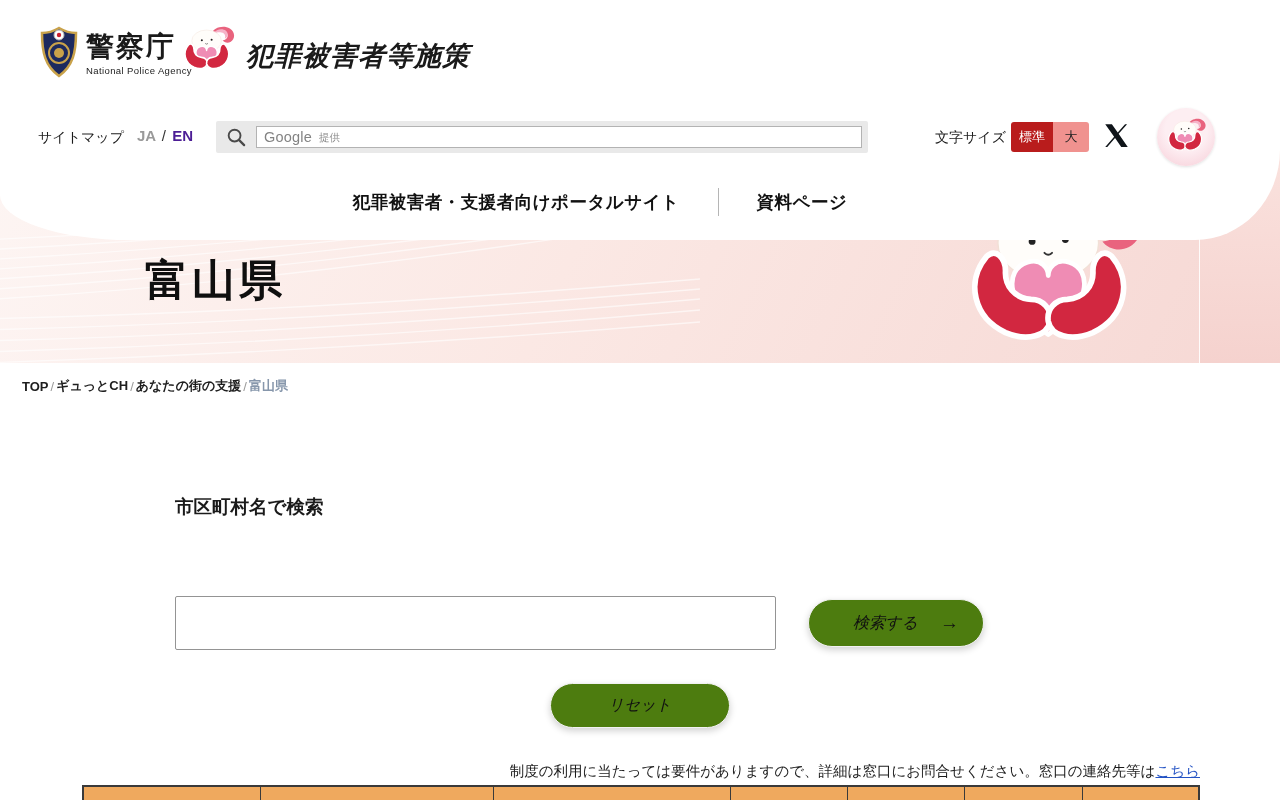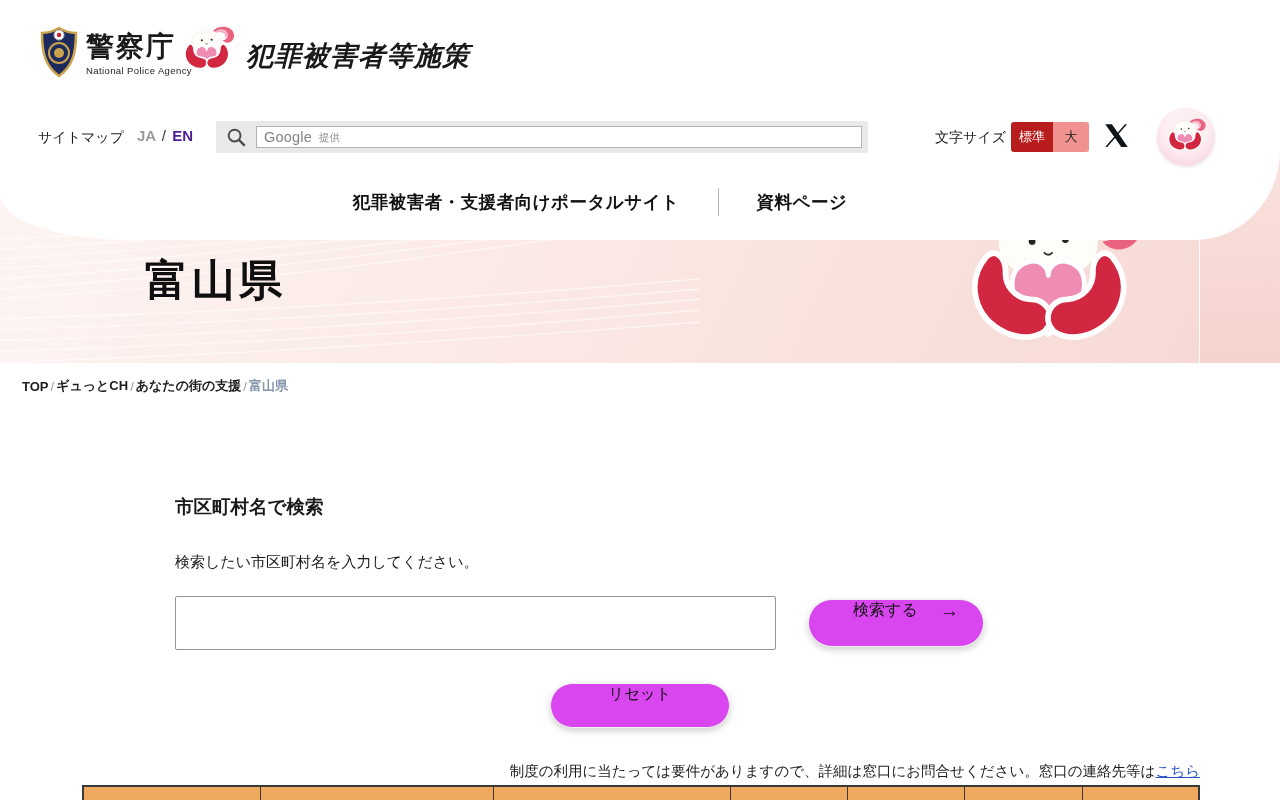--- a/index.html
+++ b/index.html
@@ -88,23 +88,23 @@
   .breadcrumb .bc-current { color:#8696ab; font-weight:600; }
 
   .search-heading { position:absolute; left:175px; top:131px; font-size:18.5px; font-weight:600; }
   .search-desc { position:absolute; left:175px; top:190px; font-size:15px; }
   .muni-input {
     position:absolute; left:175px; top:233px; width:601px; height:54px;
     border:1px solid #949494; border-radius:2px; background:#fff; font-size:17px; padding:0 14px;
     outline:none; font-family:"Liberation Sans",sans-serif;
   }
   .pill-btn {
-    position:absolute; background:#d946ef; border:1px solid #f1f1f1; border-radius:26px;
-    box-shadow:0 3px 7px rgba(0,0,0,.18); display:flex; justify-content:center;
-    font-size:16px; color:#111; cursor:pointer; font-family:"Liberation Sans",sans-serif;
+    position:absolute; background:#4d7c0f; border:1px solid #f1f1f1; border-radius:26px;
+    box-shadow:0 3px 7px rgba(0,0,0,.18); display:flex; align-items:center; justify-content:center;
+    font-size:16px; color:#111; cursor:pointer; font-family:"Liberation Sans",sans-serif;font-style:italic;
   }
   .btn-search { left:808px; top:236px; width:176px; height:48px; justify-content:space-between; padding:0 24px 0 44px; }
   .btn-search .arrow { font-size:19px; font-weight:bold; }
   .btn-reset { left:550px; top:320px; width:180px; height:45px; font-size:15.5px; }
 
   .notice { position:absolute; right:80px; top:399px; font-size:14.5px; color:#1c1c1c; text-align:right; width:900px; }
   .notice a { color:#2453c4; text-decoration:underline; cursor:pointer; }
 
   .muni-table { position:absolute; left:82px; top:422px; width:1118px; height:40px;
     border:2px solid #3a3a3a; display:flex; background:#efa95e; }
@@ -236,21 +236,20 @@
       <span class="bc-link">TOP</span>
       <span class="bc-sep">/</span>
       <span class="bc-link">ギュっとCH</span>
       <span class="bc-sep">/</span>
       <span class="bc-link">あなたの街の支援</span>
       <span class="bc-sep">/</span>
       <span class="bc-current">富山県</span>
     </nav>
 
     <h2 class="search-heading">市区町村名で検索</h2>
-    <p class="search-desc">検索したい市区町村名を入力してください。</p>
 
     <input class="muni-input" type="text" aria-label="municipality name" value="" style="">
 
     <button class="pill-btn btn-search">
       <span>検索する</span>
       <span class="arrow">→</span>
     </button>
 
     <button class="pill-btn btn-reset">
       <span>リセット</span>

